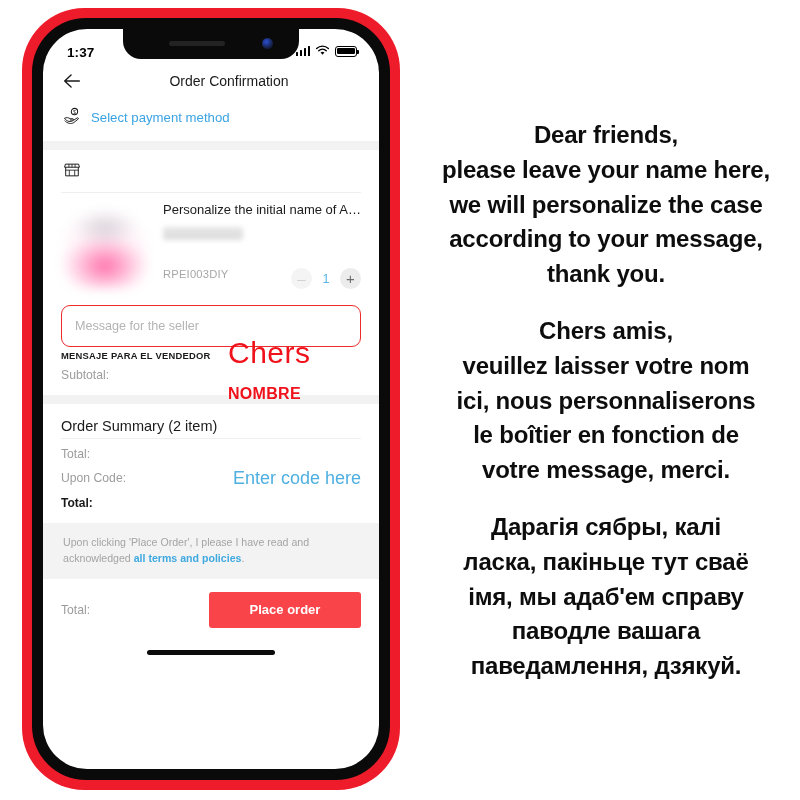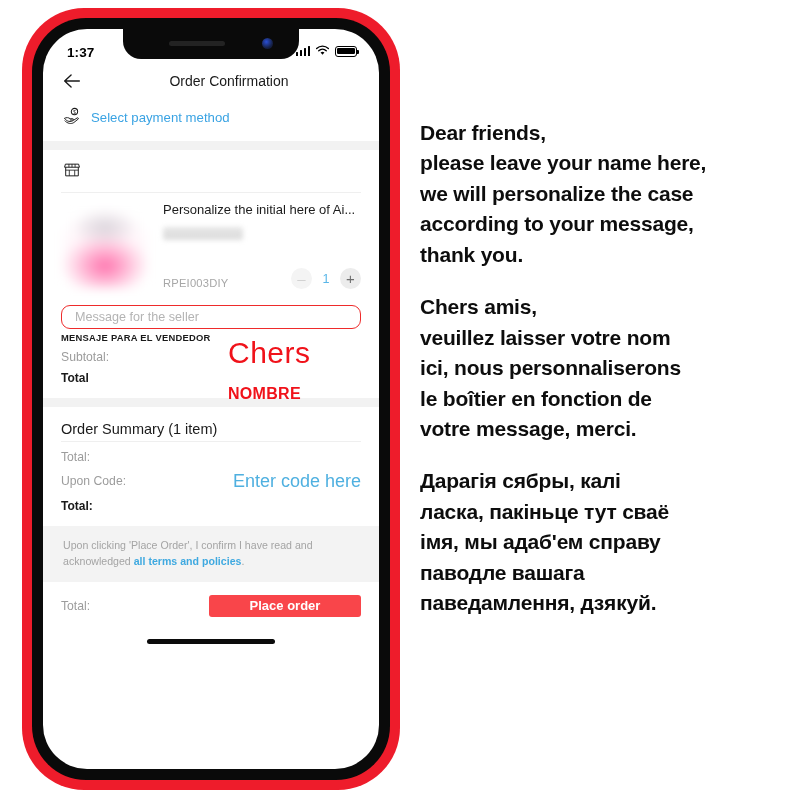--- a/index.html
+++ b/index.html
@@ -122,37 +122,37 @@
   }
   .prod-right { flex:1; min-width:0; display:flex; flex-direction:column; }
   .prod-title {
     font-size: 13px; color:#1b1b1b; line-height:1.35; white-space:nowrap;
     overflow:hidden; text-overflow:ellipsis;
   }
   .prod-variant {
     margin-top: 8px; width: 80px; height: 13px; border-radius:2px;
     background: linear-gradient(180deg,#e6e6e6,#dcdcdc); filter: blur(2.6px);
   }
-  .prod-bottom { margin-top:auto; display:flex; align-items:flex-end; justify-content:space-between; }
+  .prod-bottom { margin-top:auto; display:flex; align-items:flex-start; justify-content:space-between; }
   .prod-sku { font-size: 11.2px; color:#a7a7a7; letter-spacing:.2px; }
   .stepper { display:flex; align-items:center; gap: 9px; }
   .stp {
     width: 21px; height: 21px; border-radius:50%;
     display:flex; align-items:center; justify-content:center;
     font-size: 15px; line-height:1;
   }
   .stp.minus { background:#f4f4f4; color:#d2d2d2; }
   .stp.plus  { background:#ececec; color:#6d6d6d; }
   .qty { font-size: 12.6px; color:#59b6e8; min-width:10px; text-align:center; }
 
   
   .msgwrap { padding: 4px 18px 0 18px; position:relative; }
   .msgbox {
     border: 1.6px solid #ee2b2b; border-radius: 9px;
-    height: 24px; display:flex; align-items:center; padding: 0 13px;
+    height: 42px; display:flex; align-items:center; padding: 0 13px;
   }
   .msgbox .ph { font-size: 12.6px; color:#b4b4b4; }
 
   .esp {
     font-size: 9.4px; font-weight: 700; color:#1a1a1a;
     letter-spacing: .25px; padding: 3px 18px 0 18px;
   }
 
   .rows { padding: 3px 18px 10px 18px; }
   .row { display:flex; align-items:center; justify-content:space-between; padding: 3.5px 0; }
@@ -186,37 +186,38 @@
     font-size: 10.6px; line-height: 1.55; color:#a4a4a4;
   }
   .terms a { color:#3fa9e0; text-decoration:none; font-weight:700; }
 
   .checkout {
     display:flex; align-items:center; justify-content:space-between;
     padding: 13px 18px 10px 18px; background:#fff;
   }
   .checkout .k { font-size:12.2px; color:#9c9c9c; }
   .place-btn {
-    width: 152px; height: 22px; border:none; border-radius: 3px;
+    width: 152px; height: 36px; border:none; border-radius: 3px;
     background:#f9454a; color:#fff; font-size: 13px; font-weight:700;
     font-family:"Liberation Sans", sans-serif; cursor:pointer;
   }
   .homebar {
     width: 128px; height: 5px; background:#0b0b0b; border-radius:3px;
     margin: 12px auto 0 auto;
   }
 
   
   .notes {
     position:absolute; left: 420px; top: 118px; width: 372px;
     color:#0d0d0d;
   }
   .notes p {
-    font-size: 21px; font-weight: 700; line-height: 1.45;
+    font-size: 24px; font-weight: 700; line-height: 1.45;
     letter-spacing: -.2px;
+    text-align: center;
   }
   .notes .blk { margin-bottom: 22px; }
   .notes .blk:last-child { margin-bottom: 0; }
 </style>
 </head>
 <body>
 
 <div id="root">
 
   <div class="phone-outer">
@@ -288,21 +289,21 @@
               <path d="M8.4 12.2v7.6M15.6 12.2v7.6" stroke="#1a1a1a" stroke-width="1.1"></path>
             </svg>
           </span>
         </div>
 
         <div class="hr"></div>
 
         <div class="product">
           <div class="prod-img"></div>
           <div class="prod-right">
-            <div class="prod-title">Personalize the initial here of Ai...</div>
+            <div class="prod-title">Personalize the initial name of Ai...</div>
             <div class="prod-variant"></div>
             <div class="prod-bottom">
               <span class="prod-sku">RPEI003DIY</span>
               <span class="stepper">
                 <span class="stp minus">–</span>
                 <span class="qty">1</span>
                 <span class="stp plus">+</span>
               </span>
             </div>
           </div>
@@ -313,49 +314,45 @@
             <span class="ph">Message for the seller</span>
           </div>
         </div>
         <div class="esp">MENSAJE PARA EL VENDEDOR</div>
 
         <div class="rows">
           <div class="row">
             <span class="k">Subtotal:</span>
             <span class="v"></span>
           </div>
-          <div class="row bold">
-            <span class="k">Total</span>
-            <span class="v"></span>
-          </div>
         </div>
 
         <div class="sep"></div>
 
         <div class="summary">
-          <h2>Order Summary (1 item)</h2>
+          <h2>Order Summary (2 item)</h2>
         </div>
         <div class="hr"></div>
         <div class="sum-rows">
           <div class="row">
             <span class="k">Total:</span>
             <span class="v"></span>
           </div>
           <div class="row">
             <span class="k">Upon Code:</span>
             <span class="v-link">Enter code here</span>
           </div>
           <div class="row bold">
             <span class="k">Total:</span>
             <span class="v"></span>
           </div>
         </div>
 
         <div class="terms">
-          <span>Upon clicking 'Place Order', I confirm I have read and acknowledged </span><a href="#">all terms and policies</a><span>.</span>
+          <span>Upon clicking 'Place Order', I please I have read and acknowledged </span><a href="#">all terms and policies</a><span>.</span>
         </div>
 
         <div class="checkout">
           <span class="k">Total:</span>
           <button class="place-btn">Place order</button>
         </div>
         <div class="homebar"></div>
 
       </div>
     </div>

